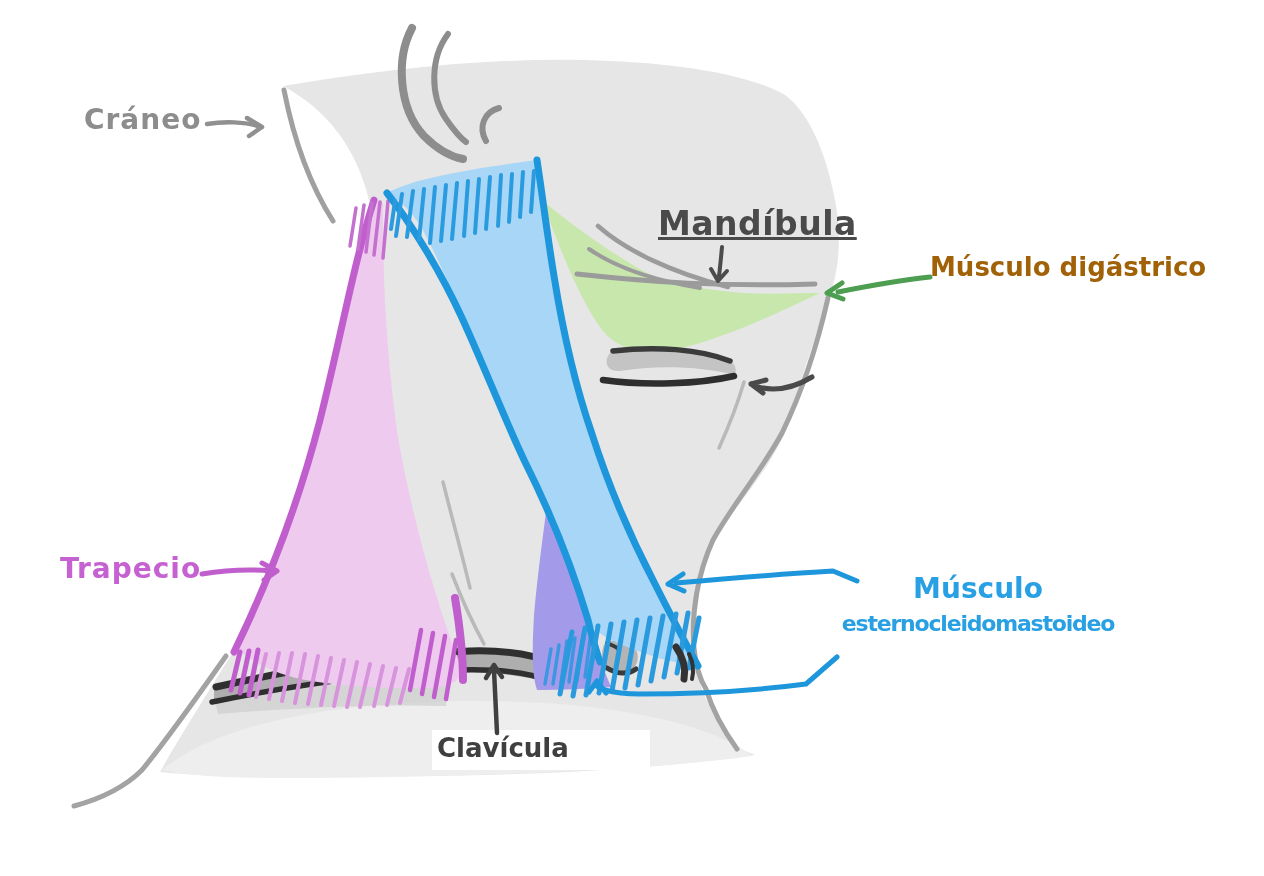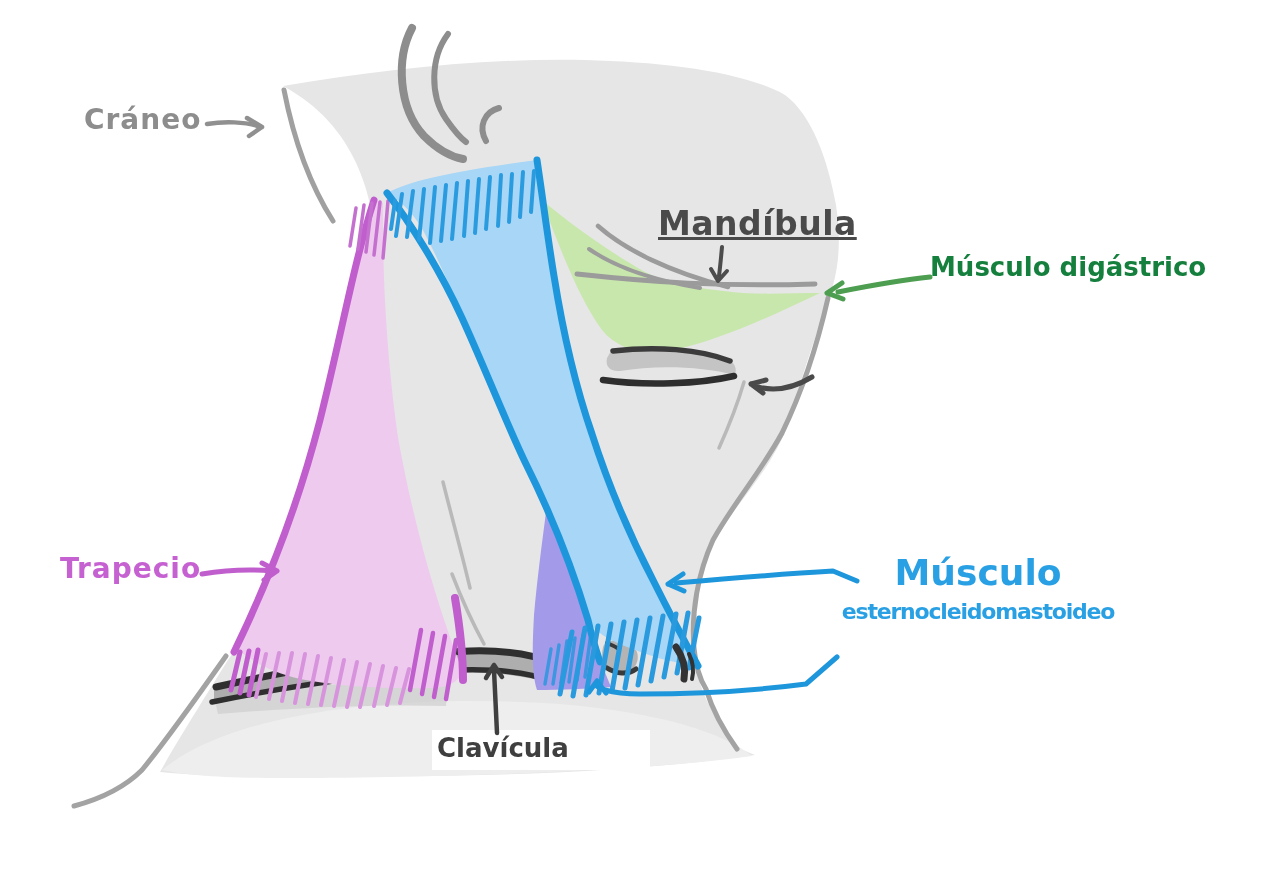--- a/index.html
+++ b/index.html
@@ -4,25 +4,25 @@
 <style>
   html,body{margin:0;padding:0;background:#ffffff;}
   .stage{
     position:relative;width:1264px;height:876px;background:#ffffff;
     overflow:hidden;font-family:"DejaVu Sans","Liberation Sans",sans-serif;
   }
   .stage svg{position:absolute;left:0;top:0;}
   .lbl{position:absolute;font-weight:700;white-space:nowrap;line-height:1.1;}
   .lbl-craneo{left:84px;top:105px;font-size:28px;color:#8d8d8d;letter-spacing:1px;}
   .lbl-mandibula{left:658px;top:206px;font-size:33px;color:#4a4a4a;letter-spacing:.5px;text-decoration:underline;}
-  .lbl-digastrico{left:930px;top:253px;font-size:26px;color:#15803d;}
+  .lbl-digastrico{left:930px;top:253px;font-size:26px;color:#a16207;}
   .lbl-hioides{left:814px;top:363px;font-size:26px;color:#474747;}
   .lbl-trapecio{left:60px;top:554px;font-size:28px;color:#c661d2;letter-spacing:1px;}
   .lbl-scm{left:828px;top:553px;width:300px;text-align:center;color:#29a0e4;}
-  .lbl-scm .l1{font-size:36px;}
+  .lbl-scm .l1{font-size:28px;margin-top:21px;}
   .lbl-scm .l2{font-size:22px;letter-spacing:-1.2px;margin-top:7px;}
   .lbl-clavicula{left:437px;top:734px;font-size:26px;color:#3f3f3f;}
   .lbl-vista{left:513px;top:808px;font-size:27px;color:#3c3c3c;letter-spacing:1px;}
 </style>
 </head>
 <body>
 
 <div class="stage">
 
   <svg width="1264" height="876" viewBox="0 0 1264 876">

